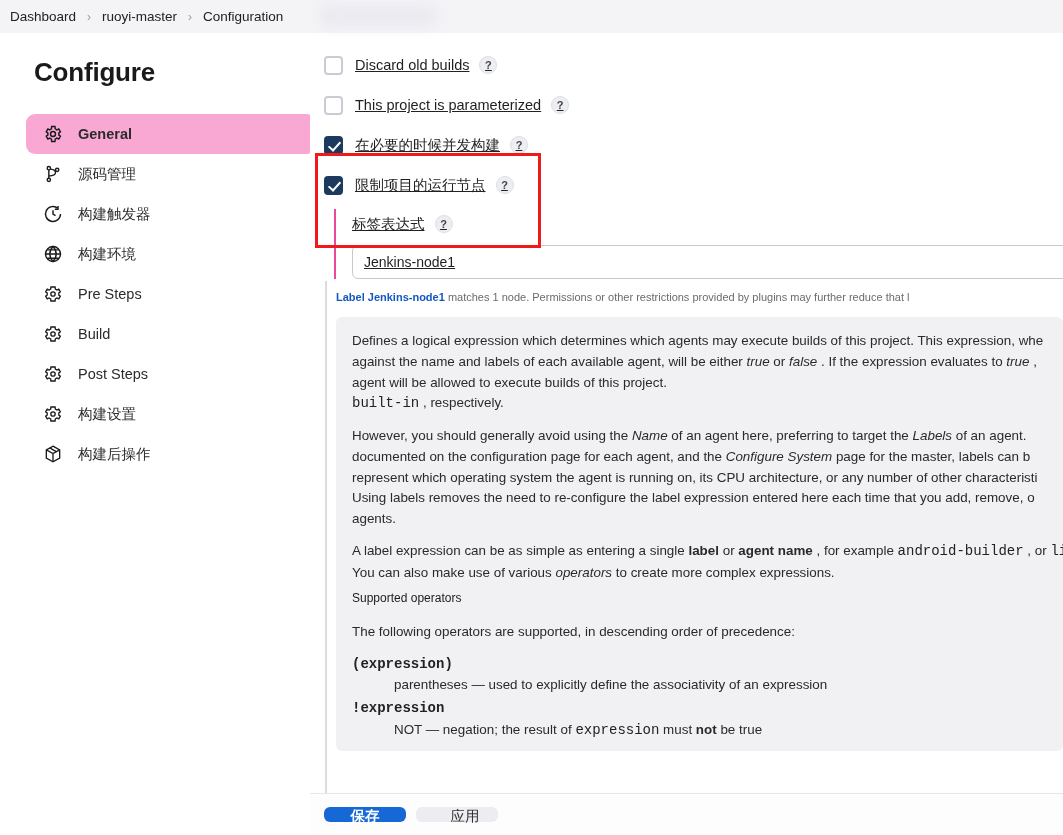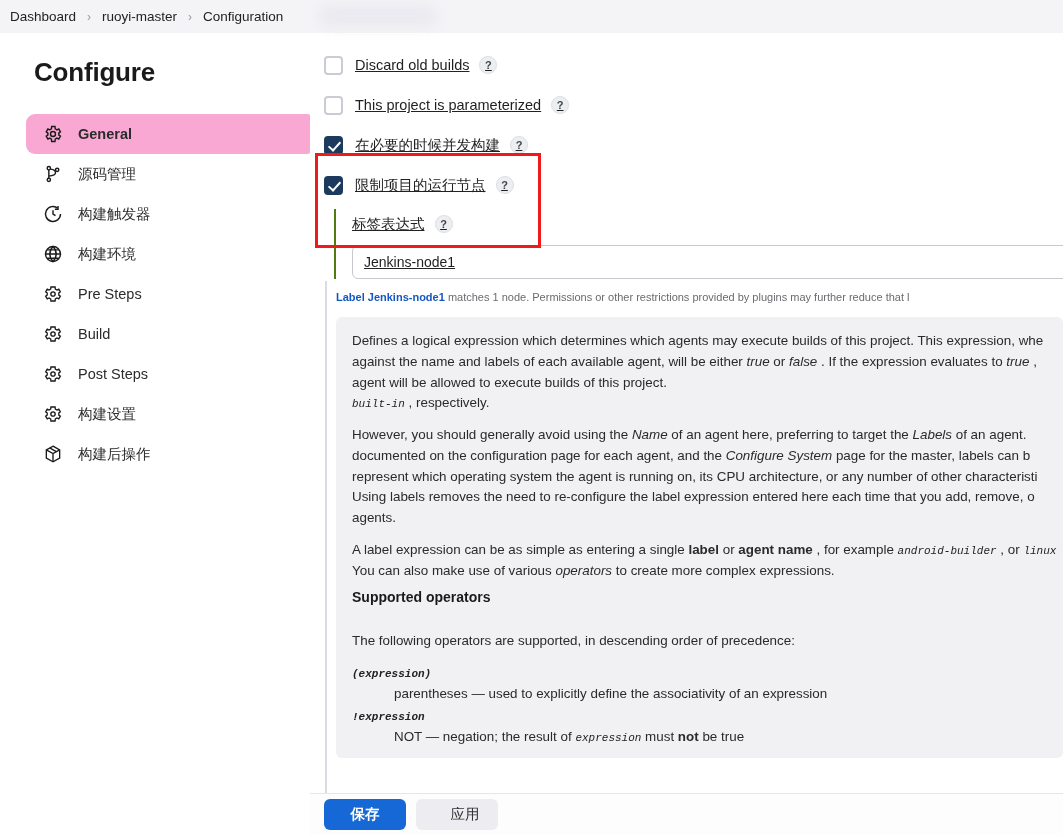--- a/index.html
+++ b/index.html
@@ -106,21 +106,21 @@
     width: 18px; height: 18px; border-radius: 50%;
     background: #eceef1; border: 1px solid #dcdfe4;
     color: #444; font-size: 11px; font-weight: bold;
     display: inline-flex; align-items: center; justify-content: center;
     cursor: pointer; flex: none;
   }
 
   
   .nested {
     margin-left: 10px; padding-left: 16px;
-    border-left: 2px solid #4d7c0f;
+    border-left: 2px solid #ec4899;
   }
   .nested-label-row {
     display: flex; align-items: center;
     height: 30px; margin-top: 4px;
   }
   .text-input {
     display: block;
     width: 735px; height: 34px;
     margin-top: 6px;
     border: 1px solid #c6c9ce;
@@ -156,45 +156,44 @@
     font-size: 13.4px;
     line-height: 1.55;
     color: #2a2a2a;
   }
   .helppanel p { margin-bottom: 11px; }
   .helppanel p.tight { margin-bottom: 0; }
   .helppanel i { font-style: italic; }
   .helppanel b { font-weight: bold; }
   code {
     font-family: "Liberation Mono", "DejaVu Sans Mono", monospace;
-    font-size: 11px;
+    font-size: 14px;
     color: #222;
-    font-style: italic;
   }
   .h3 {
-    font-size: 14px; font-weight: bold;
-    color: #1a1a1a; margin: 6px 0 22px;
+    font-size: 12px; font-weight: normal;
+    color: #1a1a1a; margin: 6px 0 14px;
   }
   .op { margin-top: 2px; }
   .op-code { font-weight: bold; }
   .op-desc { margin-left: 42px; }
   .nowrapline { white-space: nowrap; }
 
   
   .footer {
     position: absolute; left: 310px; top: 793px;
     width: 753px; height: 42px;
     background: #fdfdfd;
     border-top: 1px solid #e6e6ea;
     display: flex; align-items: center;
     padding-left: 14px;
     z-index: 6;
   }
   .btn {
-    height: 31px; border: none; border-radius: 6px;
+    height: 15px; border: none; border-radius: 6px;
     font-family: "Liberation Sans", sans-serif;
     font-size: 14.5px; cursor: pointer;
   }
   .btn-primary {
     background: #1568d6; color: #fff;
     font-weight: bold; width: 82px; margin-right: 10px;
   }
   .btn-secondary {
     background: #ededf1; color: #333; width: 82px; padding-left: 16px;
   }

